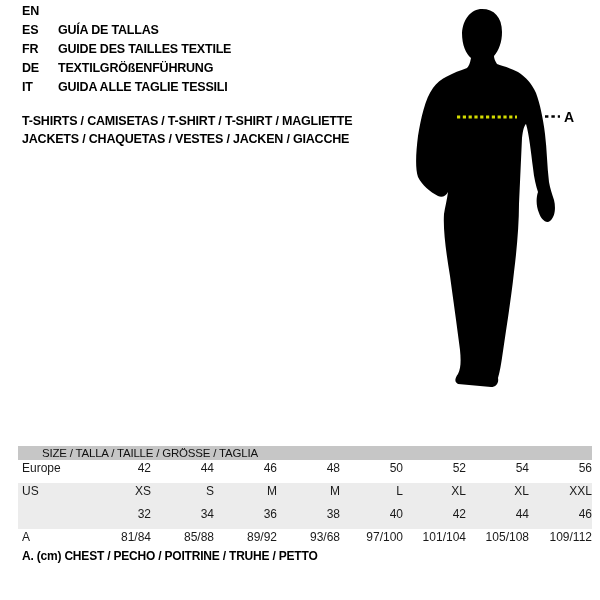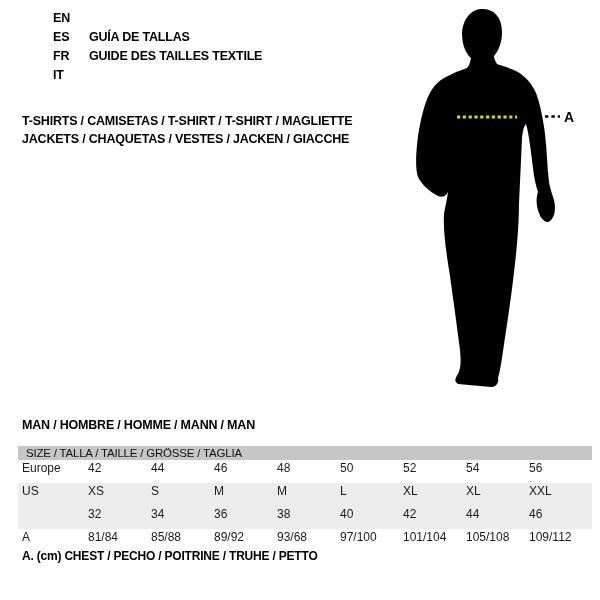--- a/index.html
+++ b/index.html
@@ -1,41 +1,41 @@
 <!DOCTYPE html>
 <html><head>
 <meta charset="utf-8">
 <style>
   html,body{margin:0;padding:0;background:#ffffff;}
   body{width:600px;height:600px;font-family:"Liberation Sans",sans-serif;color:#000;}
   .canvas{position:relative;width:600px;height:600px;background:#fff;overflow:hidden;}
 
   
-  .lang-list{position:absolute;left:22px;top:9px;margin-left:31px;}
+  .lang-list{position:absolute;left:22px;top:2px;}
   .lang-row{display:flex;height:19px;line-height:19px;font-weight:bold;font-size:12.5px;letter-spacing:-0.2px;}
   .lang-code{width:36px;flex:0 0 36px;}
 
   
   .categories{position:absolute;left:22px;top:112px;font-weight:bold;font-size:12.5px;letter-spacing:-0.2px;line-height:18px;}
 
   
   .figure-wrap{position:absolute;left:390px;top:0;width:210px;height:420px;}
   .figure-wrap svg{display:block;width:210px;height:420px;}
   .measure-a-text{font-family:"Liberation Sans",sans-serif;font-weight:bold;font-size:14px;fill:#000;}
 
   
   .section-title{position:absolute;left:22px;top:418px;font-weight:bold;font-size:12.5px;letter-spacing:-0.2px;}
 
   
   .size-table{position:absolute;left:18px;top:446px;width:574px;font-size:12px;color:#1a1a1a;}
-  .thead{height:14px;line-height:14px;background:#c6c6c6;padding-left:8px;font-size:11.5px;letter-spacing:-0.2px;color:#111;}
+  .thead{height:14px;line-height:14px;background:#c6c6c6;padding-left:24px;font-size:11.5px;letter-spacing:-0.2px;color:#111;}
   .trow{display:grid;grid-template-columns:70px repeat(8,1fr);height:23px;line-height:17.5px;}
   .trow.shaded{background:#ececec;}
   .rlabel{text-align:left;padding-left:4px;}
-  .cell{text-align:left;}
+  .cell{text-align:right;}
 
   
   .footnote{position:absolute;left:22px;top:549px;font-weight:bold;font-size:12px;letter-spacing:-0.2px;}
 </style>
 </head>
 <body>
 
 <div class="canvas">
 
   <div class="lang-list">
@@ -44,21 +44,26 @@
     </div>
     <div class="lang-row">
       <span class="lang-code">ES</span>
       <span class="lang-label">GUÍA DE TALLAS</span>
     </div>
     <div class="lang-row">
       <span class="lang-code">FR</span>
       <span class="lang-label">GUIDE DES TAILLES TEXTILE</span>
     </div>
     <div class="lang-row">
+      <span class="lang-code">DE</span>
+      <span class="lang-label">TEXTILGRÖßENFÜHRUNG</span>
+    </div>
+    <div class="lang-row">
       <span class="lang-code">IT</span>
+      <span class="lang-label">GUIDA ALLE TAGLIE TESSILI</span>
     </div>
   </div>
 
   <div class="categories">
     <div>T-SHIRTS / CAMISETAS / T-SHIRT / T-SHIRT / MAGLIETTE</div>
     <div>JACKETS / CHAQUETAS / VESTES / JACKEN / GIACCHE</div>
   </div>
 
   <div class="figure-wrap">
     <svg viewBox="0 0 210 420" xmlns="http://www.w3.org/2000/svg">
@@ -97,21 +102,20 @@
         C105 61 104 58 104 56
         C109 50 112 42 112 32
         C112 17 104 9 92 9
         Z"></path>
       <line x1="67" y1="117" x2="127" y2="117" stroke="#d4dc00" stroke-width="3.2" stroke-dasharray="3.2 2.6"></line>
       <line x1="155" y1="116.5" x2="170" y2="116.5" stroke="#000000" stroke-width="2.6" stroke-dasharray="3.4 3"></line>
       <text class="measure-a-text" x="174" y="122">A</text>
     </svg>
   </div>
 
-  <div class="section-title">MAN / HOMBRE / HOMME / MANN / MAN</div>
 
   <div class="size-table">
     <div class="thead">SIZE / TALLA / TAILLE / GRÖSSE / TAGLIA</div>
 
     <div class="trow">
       <span class="rlabel">Europe</span>
       <span class="cell">42</span>
       <span class="cell">44</span>
       <span class="cell">46</span>
       <span class="cell">48</span>

